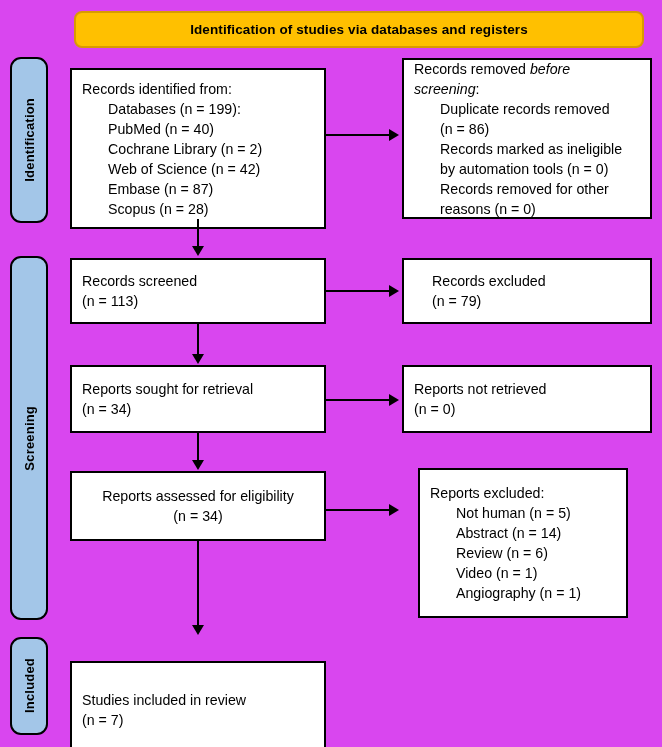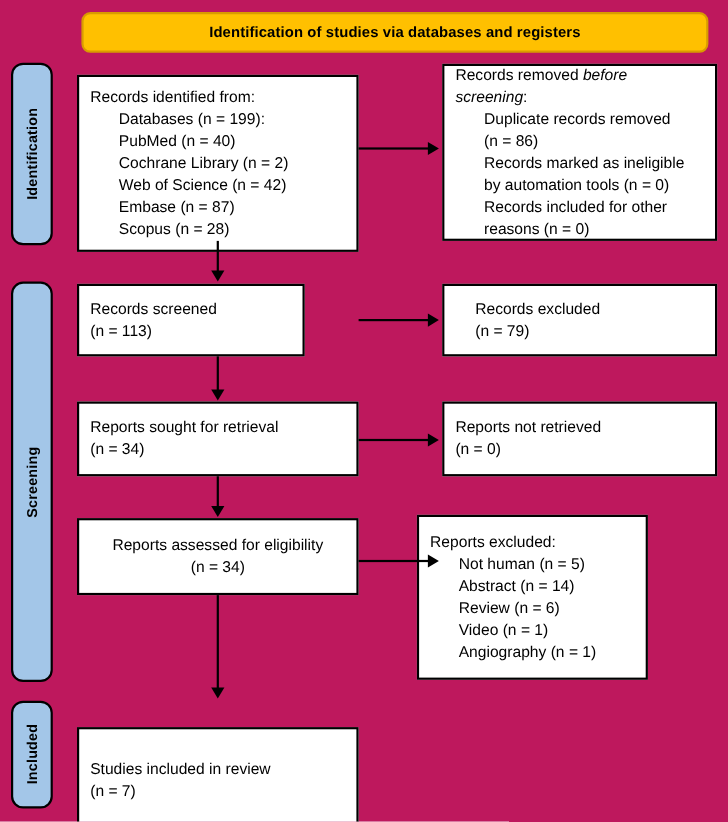--- a/index.html
+++ b/index.html
@@ -9,21 +9,21 @@
     background: #ffffff;
   }
   body {
     font-family: "Liberation Sans", sans-serif;
     color: #000000;
   }
   #canvas {
     position: relative;
     width: 662px;
     height: 747px;
-    background: #be185d;
+    background: #d946ef;
     overflow: hidden;
   }
 
   
   .phase-banner {
     position: absolute;
     left: 74px;
     top: 11px;
     width: 570px;
     height: 37px;
@@ -140,31 +140,31 @@
     <div class="flow-line indent">Scopus (n = 28)</div>
   </div>
 
   <div class="flow-box" style="left:402px; top:58px; width:250px; height:161px;">
     <div class="flow-line"><span>Records removed </span><span class="ital">before</span></div>
     <div class="flow-line"><span class="ital">screening</span><span>:</span></div>
     <div class="flow-line indent">Duplicate records removed</div>
     <div class="flow-line indent">(n = 86)</div>
     <div class="flow-line indent">Records marked as ineligible</div>
     <div class="flow-line indent">by automation tools (n = 0)</div>
-    <div class="flow-line indent">Records included for other</div>
+    <div class="flow-line indent">Records removed for other</div>
     <div class="flow-line indent">reasons (n = 0)</div>
   </div>
 
   <div class="conn-h" style="left:326px; top:134px; width:64px;"></div>
   <div class="arrow-right" style="left:389px; top:129px;"></div>
 
   <div class="conn-v" style="left:197px; top:219px; height:30px;"></div>
   <div class="arrow-down" style="left:192px; top:246px;"></div>
 
-  <div class="flow-box" style="left:70px; top:258px; width:207px; height:66px;">
+  <div class="flow-box" style="left:70px; top:258px; width:256px; height:66px;">
     <div class="flow-line">Records screened</div>
     <div class="flow-line">(n = 113)</div>
   </div>
 
   <div class="flow-box" style="left:402px; top:258px; width:250px; height:66px;padding-left:28px;">
     <div class="flow-line">Records excluded</div>
     <div class="flow-line">(n = 79)</div>
   </div>
 
   <div class="conn-h" style="left:326px; top:290px; width:64px;"></div>
@@ -187,21 +187,21 @@
   <div class="arrow-right" style="left:389px; top:394px;"></div>
 
   <div class="conn-v" style="left:197px; top:433px; height:30px;"></div>
   <div class="arrow-down" style="left:192px; top:460px;"></div>
 
   <div class="flow-box" style="left:70px; top:471px; width:256px; height:70px;text-align:center;">
     <div class="flow-line">Reports assessed for eligibility</div>
     <div class="flow-line">(n = 34)</div>
   </div>
 
-  <div class="flow-box" style="left:379px; top:468px; width:210px; height:150px;">
+  <div class="flow-box" style="left:418px; top:468px; width:210px; height:150px;">
     <div class="flow-line">Reports excluded:</div>
     <div class="flow-line indent">Not human (n = 5)</div>
     <div class="flow-line indent">Abstract (n = 14)</div>
     <div class="flow-line indent">Review (n = 6)</div>
     <div class="flow-line indent">Video (n = 1)</div>
     <div class="flow-line indent">Angiography (n = 1)</div>
   </div>
 
   <div class="conn-h" style="left:326px; top:509px; width:64px;"></div>
   <div class="arrow-right" style="left:389px; top:504px;"></div>

